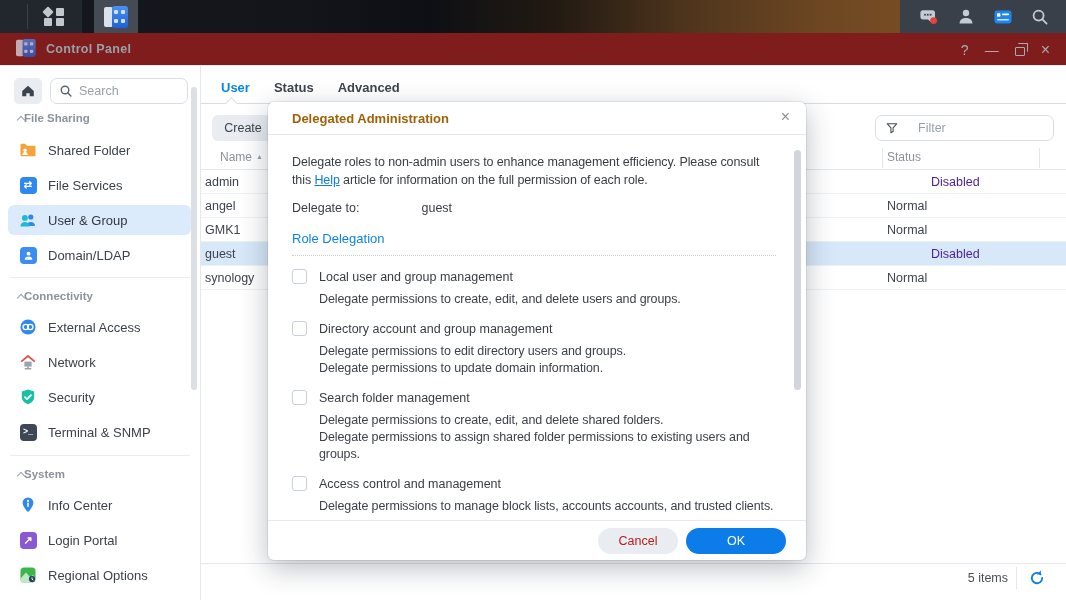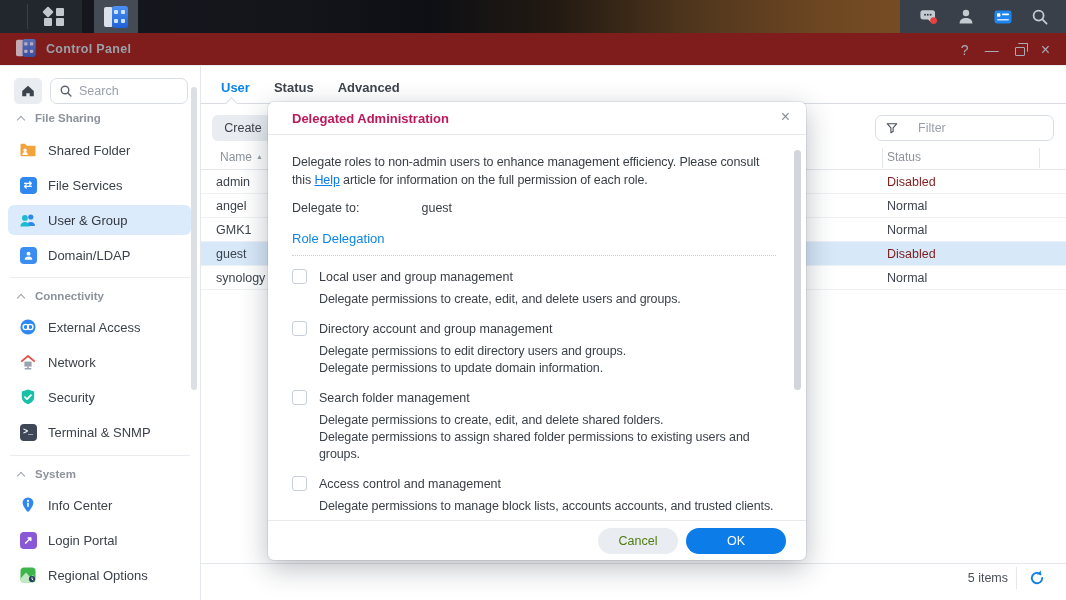--- a/index.html
+++ b/index.html
@@ -36,21 +36,21 @@
   .restore-box{position:relative;width:10px;height:9px;border:1.4px solid #a7acb4;border-radius:1px;margin-top:2px;}
   .restore-box::before{content:"";position:absolute;left:2px;top:-5px;width:9px;height:8px;border:1.4px solid #a7acb4;border-left:none;border-bottom:none;border-radius:1px;}
 
   
   .sidebar{position:absolute;left:0;top:66px;width:200px;height:534px;background:#fff;}
   .v-divider{position:absolute;left:200px;top:66px;width:1px;height:534px;background:#e4e7ec;}
   .home-btn{position:absolute;left:14px;top:12px;width:28px;height:26px;background:#e9edf2;border-radius:5px;display:flex;align-items:center;justify-content:center;cursor:pointer;}
   .side-search{position:absolute;left:50px;top:12px;width:138px;height:26px;border:1px solid #d9dee5;border-radius:7px;background:#fff;display:flex;align-items:center;padding-left:8px;gap:6px;}
   .side-search input{border:none;outline:none;width:90px;font-size:12.5px;color:#3c424b;font-family:"Liberation Sans",sans-serif;}
   .side-search input::placeholder{color:#9aa1ab;}
-  .s-hdr{position:absolute;left:18px;display:flex;align-items:center;gap:11px;height:20px;font-size:11.5px;font-weight:700;color:#8d939c;cursor:pointer;}
+  .s-hdr{position:absolute;left:18px;display:flex;align-items:center;height:20px;font-size:11.5px;font-weight:700;color:#8d939c;cursor:pointer;}
   .chev{width:6px;height:6px;border-left:1.6px solid #9aa1ab;border-top:1.6px solid #9aa1ab;transform:rotate(45deg);margin-top:3px;}
   .s-item{position:absolute;left:8px;width:183px;height:30px;border-radius:6px;display:flex;align-items:center;gap:11px;padding-left:11px;font-size:13px;color:#3c424b;cursor:pointer;}
   .s-item.selected{background:#dcebfc;color:#32373f;}
   .s-ic{width:18px;height:18px;flex:none;display:flex;align-items:center;justify-content:center;}
   .ibox{width:17px;height:17px;border-radius:4px;display:flex;align-items:center;justify-content:center;color:#fff;font-size:10px;font-weight:700;line-height:1;}
   .s-divider{position:absolute;left:10px;width:180px;height:1px;background:#e9ecf0;}
   .side-scroll{position:absolute;left:191px;top:21px;width:6px;height:303px;background:#dcdfe4;border-radius:3px;}
 
   
   .tabs{position:absolute;left:221px;top:80px;display:flex;gap:24px;font-size:13px;font-weight:700;color:#3f454e;}
@@ -63,50 +63,50 @@
   .filter-box input{border:none;outline:none;width:120px;font-size:12.5px;color:#3c424b;font-family:"Liberation Sans",sans-serif;}
   .filter-box input::placeholder{color:#9aa1ab;}
 
   .thead{position:absolute;left:201px;top:146px;width:865px;height:24px;border-bottom:1px solid #e3e6ea;font-size:12px;color:#8d939b;}
   .thead .c-name{position:absolute;left:19px;top:4px;}
   .thead .c-status{position:absolute;left:686px;top:4px;}
   .thead .sort{font-size:7px;color:#9aa0a8;margin-left:4px;vertical-align:2px;}
   .thead .vsep{position:absolute;top:2px;width:1px;height:20px;background:#e3e6ea;}
   .trow{position:absolute;left:201px;width:865px;height:24px;border-bottom:1px solid #eef1f4;font-size:12.5px;color:#3e444d;cursor:pointer;}
   .trow.selected{background:#d7e8f9;}
-  .trow .cell-name{position:absolute;left:15px;top:5px;}
+  .trow .cell-name{position:absolute;left:4px;top:5px;}
   .trow .cell-status{position:absolute;left:686px;top:5px;}
-  .cell-status.disabled{color:#7f1d1d;}
+  .cell-status.disabled{color:#4c1d95;margin-left:44px;}
 
   .foot-divider{position:absolute;left:201px;top:563px;width:865px;height:1px;background:#e4e7eb;}
   .items-count{position:absolute;right:58px;top:571px;font-size:12.5px;color:#4a505a;}
   .foot-vsep{position:absolute;left:1016px;top:567px;width:1px;height:22px;background:#e4e7eb;}
   .refresh-btn{position:absolute;left:1028px;top:569px;width:18px;height:18px;cursor:pointer;}
 
   
   .dialog{position:absolute;left:268px;top:102px;width:538px;height:458px;background:#fff;border-radius:6px;z-index:10;
     box-shadow:0 8px 28px rgba(25,35,55,.30), 0 0 0 1px rgba(120,130,145,.14);}
   .dlg-title{position:relative;height:33px;border-bottom:1px solid #e7eaee;}
-  .dlg-title .t{position:absolute;left:24px;top:9px;font-size:13px;font-weight:700;color:#be185d;}
+  .dlg-title .t{position:absolute;left:24px;top:9px;font-size:13px;font-weight:700;color:#a16207;}
   .dlg-close{position:absolute;right:16px;top:7px;font-size:16px;color:#8b9096;cursor:pointer;line-height:1;}
   .dlg-body{position:absolute;left:0;top:34px;right:0;bottom:40px;overflow:hidden;padding:17px 30px 0 24px;}
   .dlg-body p{font-size:12.5px;color:#383d45;line-height:18px;max-width:492px;letter-spacing:-0.1px;}
   .dlg-link{color:#0b7ce8;text-decoration:underline;cursor:pointer;}
   .delegate-row{margin-top:12px;font-size:12.5px;color:#383d45;}
   .delegate-row .lbl{display:inline-block;width:126px;}
   .role-hdr{margin-top:16px;font-size:13px;color:#0b85e9;padding-bottom:9px;border-bottom:1px dotted #ccd2da;}
   .role{margin-top:13px;}
   .role-label-row{display:flex;align-items:center;gap:12px;cursor:pointer;}
   .cbox{width:15px;height:15px;border:1px solid #c7d0dc;border-radius:3px;background:#fff;flex:none;}
   .role-label{font-size:12.5px;color:#383d45;}
   .role-desc{margin:7px 0 0 27px;max-width:466px;font-size:12.5px;color:#3c424b;line-height:17px;letter-spacing:-0.1px;}
   .dlg-scroll{position:absolute;right:5px;top:48px;width:7px;height:240px;background:#d2d5da;border-radius:4px;cursor:grab;}
   .dlg-foot{position:absolute;left:0;bottom:0;right:0;height:40px;border-top:1px solid #e6e9ed;display:flex;align-items:center;justify-content:flex-end;gap:8px;padding-right:20px;border-radius:0 0 6px 6px;}
   .btn{height:26px;border:none;border-radius:13px;font-size:12.5px;cursor:pointer;font-family:"Liberation Sans",sans-serif;}
-  .btn-cancel{width:80px;background:#e9edf2;color:#4d7c0f;}
+  .btn-cancel{width:80px;background:#e9edf2;color:#b91c1c;}
   .btn-ok{width:100px;background:#0c7ce8;color:#fff;}
 </style>
 </head>
 <body>
 
 <div class="screen">
 
   <div class="topbar">
     <div class="tb-left"></div>
     <div class="tb-sep"></div>

